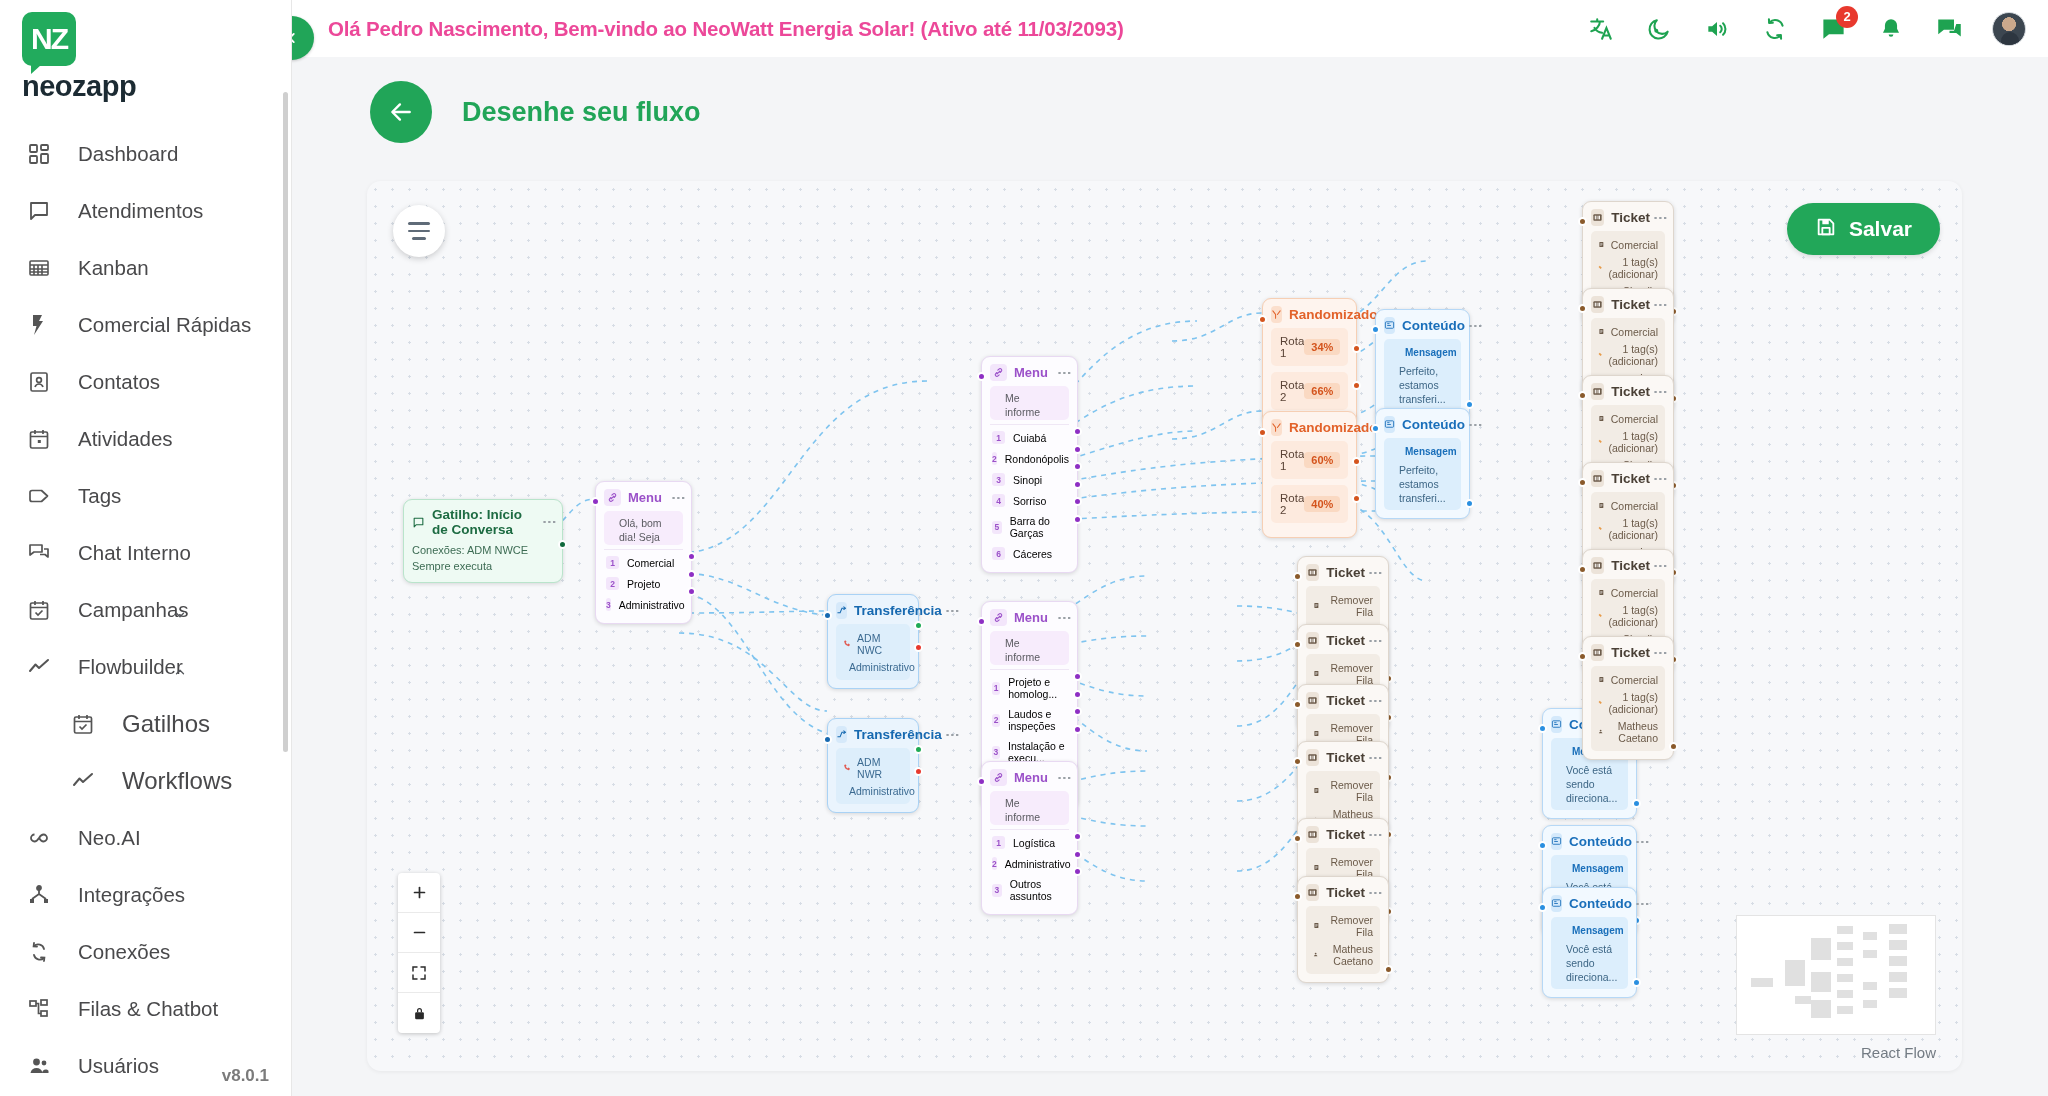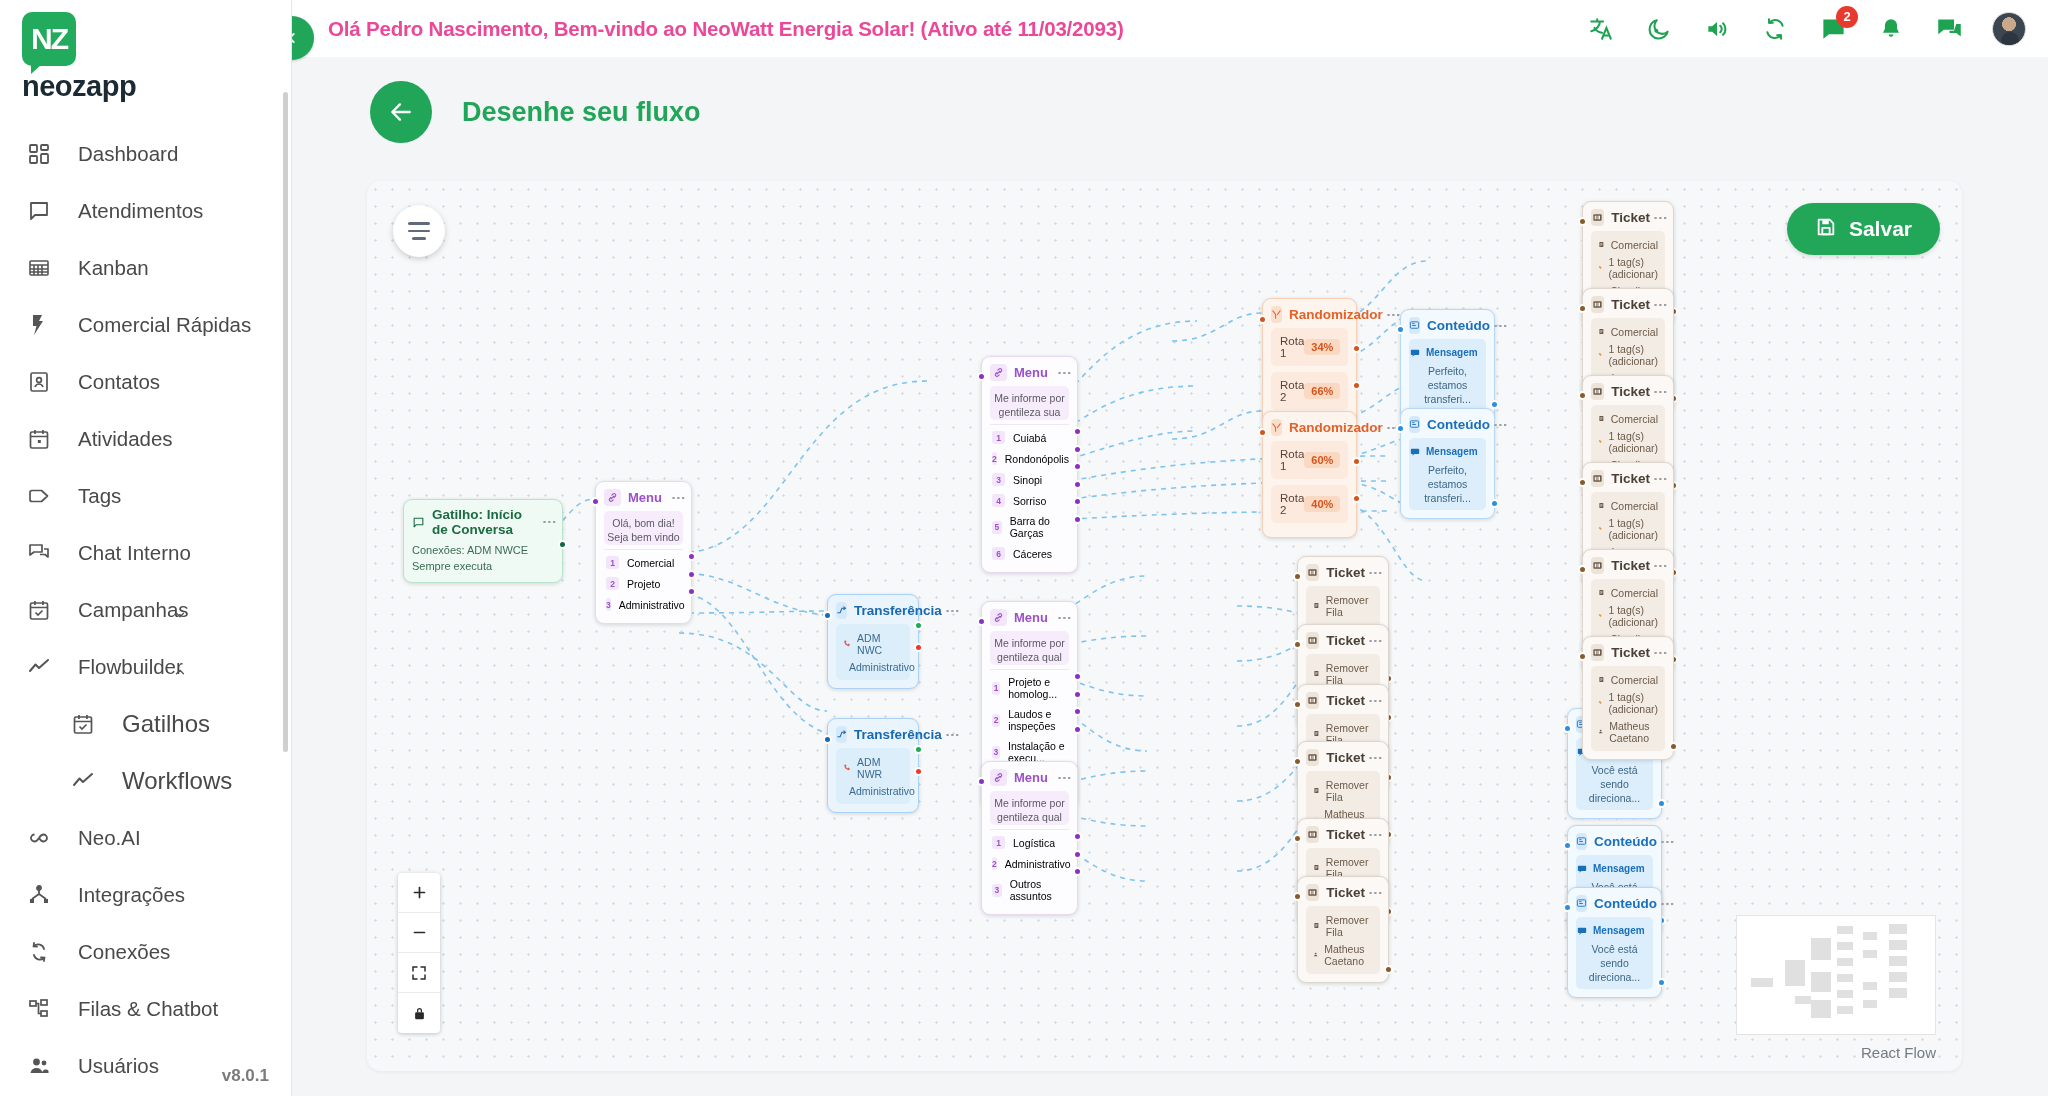--- a/index.html
+++ b/index.html
@@ -107,21 +107,21 @@
   }
   .mm{position:absolute;background:#e0e0e0;}
   #rf-label{position:absolute; right:26px; bottom:10px; font-size:15px; color:#737b83; z-index:8;}
 
   
   .node{position:absolute; border-radius:9px; background:#fff; box-shadow:0 1px 4px rgba(0,0,0,.14); font-size:11px;}
   .nhead{display:flex;align-items:center;gap:7px;padding:7px 8px 5px 8px;font-weight:700;font-size:13px;}
   .nhead .dots{margin-left:auto;color:#9aa0a6;font-size:14px;line-height:8px;letter-spacing:0;writing-mode:vertical-rl;cursor:pointer;}
   .nic{width:17px;height:17px;border-radius:4px;display:flex;align-items:center;justify-content:center;font-size:10px;}
   .nbody{padding:0 8px 8px 8px;}
-  .msgbox{border-radius:5px;padding:5px 1px;font-size:10.5px;line-height:1.35;overflow:hidden;text-align:center;}
+  .msgbox{border-radius:5px;padding:5px 15px;font-size:10.5px;line-height:1.35;overflow:hidden;}
   .opt{display:flex;align-items:center;gap:8px;padding:4px 2px;font-size:10.5px;}
   .optn{width:13px;height:13px;border-radius:3px;display:flex;align-items:center;justify-content:center;font-size:8.5px;font-weight:700;}
   .dotR{position:absolute;width:9px;height:9px;border-radius:50%;right:-5px;}
   .dotL{position:absolute;width:9px;height:9px;border-radius:50%;left:-5px;}
   .line{display:flex;align-items:center;gap:6px;padding:2.5px 0;font-size:10.5px;}
 
   
   .n-menu{border:1px solid #e8d9f2;background:#fdfcff;}
   .n-menu .nhead{color:#9b51c9;}
   .n-menu .nic{background:#f3e6fb;color:#9b51c9;}
@@ -140,28 +140,28 @@
   
   .n-transfer{border:1px solid #a9d2f5;background:#eaf4fd;}
   .n-transfer .nhead{color:#1769b0;font-size:13.5px;}
   .n-transfer .nic{background:#d6e9fa;color:#1769b0;}
   .n-transfer .sub{background:#ddeefb;border-radius:5px;padding:5px 7px;color:#3b6a91;}
   .n-transfer .dotL{background:#1769b0;border:2px solid #fff;}
   .gdot{position:absolute;width:9px;height:9px;border-radius:50%;background:#1eaa55;border:2px solid #fff;right:-5px;}
   .rdot{position:absolute;width:9px;height:9px;border-radius:50%;background:#e8392e;border:2px solid #fff;right:-5px;}
 
   
-  .n-ticket{border:1px solid #ded6cd;background:#fbf8f5;}
+  .n-ticket{border:1px solid #ded6cd;background:#fbf8f5;text-align:right;}
   .n-ticket .nhead{color:#4a4036;font-size:13.5px;}
   .n-ticket .nic{background:#ece3d9;color:#6b5a49;}
   .n-ticket .sub{background:#f2ece5;border-radius:5px;padding:5px 7px;color:#6b5a49;}
   .n-ticket .dotL,.n-ticket .dotR{background:#8a5a2b;border:2px solid #fff;}
 
   
-  .n-content{border:1px solid #b6d8f6;background:#f2f9ff;margin-left:25px;}
+  .n-content{border:1px solid #b6d8f6;background:#f2f9ff;}
   .n-content .nhead{color:#1a6fba;font-size:13.5px;}
   .n-content .nic{background:#d4e9fb;color:#1a6fba;}
   .n-content .msgbox{background:#dceefc;color:#3d6685;}
   .n-content .mtag{display:flex;align-items:center;gap:6px;color:#1a6fba;font-size:10px;font-weight:600;padding:2px 0 4px;}
   .n-content .dotL,.n-content .dotR{background:#2a8fe0;border:2px solid #fff;}
 
   
   .n-random{border:1px solid #f6cfb4;background:#fef4ee;}
   .n-random .nhead{color:#e2622a;font-size:13.5px;}
   .n-random .nic{background:#fbdfcd;color:#e2622a;}

